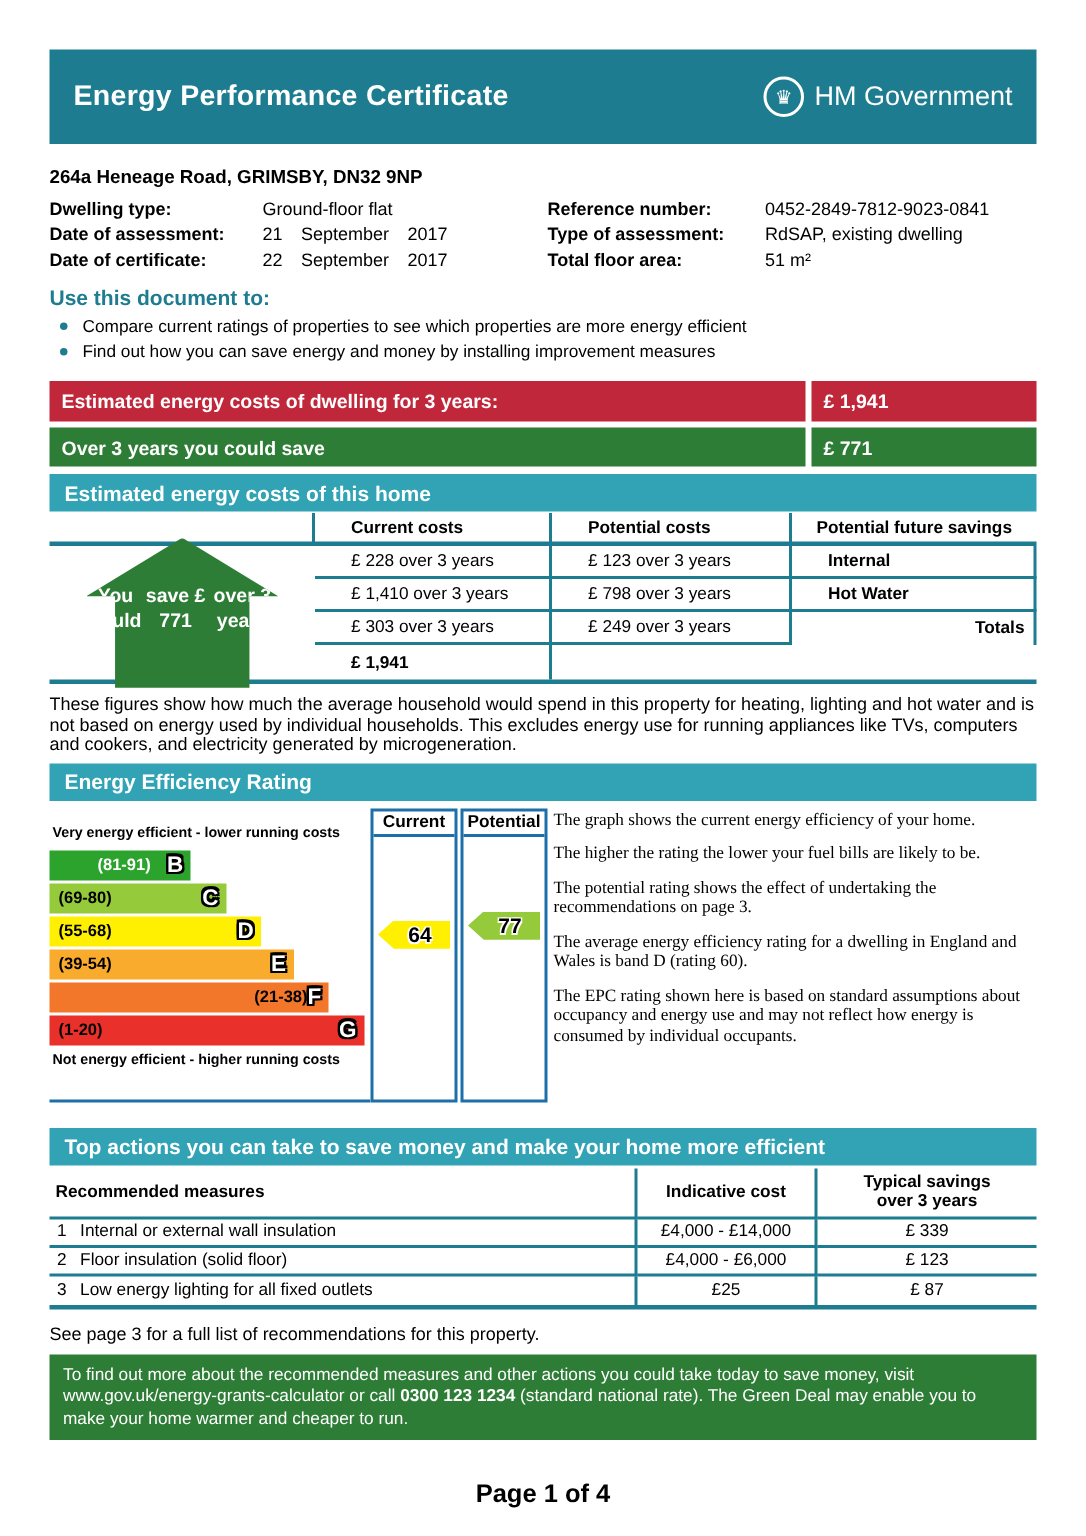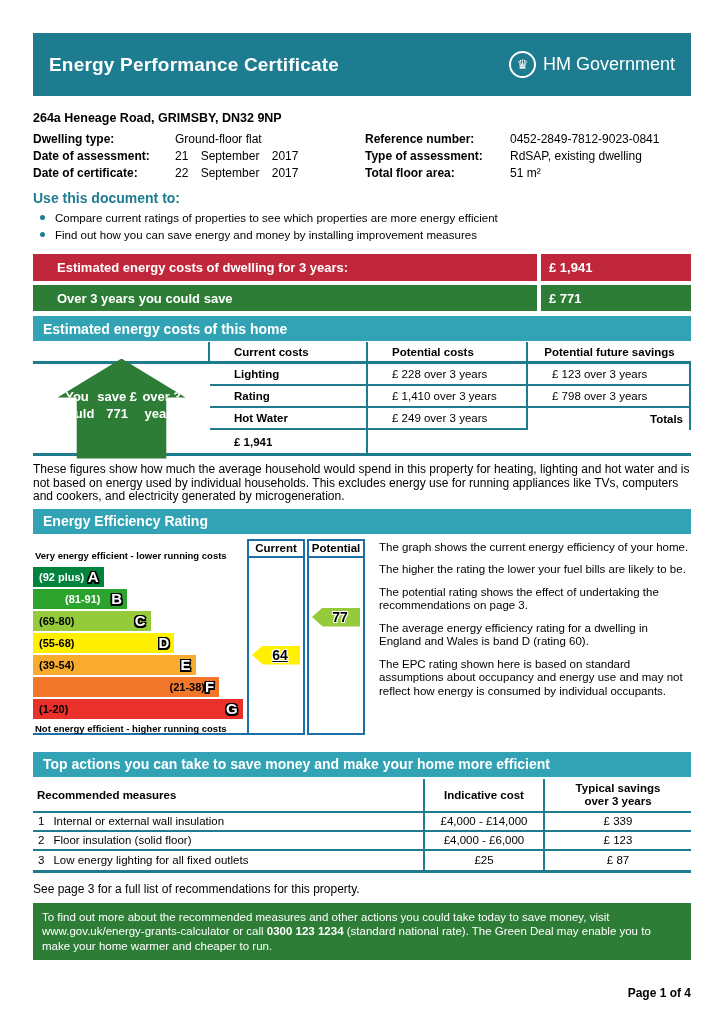--- a/index.html
+++ b/index.html
@@ -27,21 +27,21 @@
   .detail-row .val.date { word-spacing:9px; }
 
   .use-doc-heading { color:#1d7c8f; font-weight:bold; font-size:14px; margin-top:10px; }
   .bullets { margin-top:5px; display:flex; flex-direction:column; gap:3px; }
   .bullet-item { display:flex; font-size:11.5px; line-height:14px; }
   .bullet-dot { width:5px; height:5px; border-radius:50%; background:#1d7c8f; margin:4px 10px 0 7px; flex:0 0 auto; }
 
   
   .banner { display:flex; margin-top:4px; color:#fff; font-weight:bold; font-size:13px; }
   .banner.first { margin-top:12px; }
-  .banner .banner-label { flex:1; display:flex; align-items:center; padding-left:24px; }
+  .banner .banner-label { flex:1; display:flex; align-items:center; padding-left:8px; }
   .banner .banner-value { width:150px; margin-left:4px; display:flex; align-items:center; padding-left:8px; }
   .banner.red .banner-label, .banner.red .banner-value { background:#c1273a; height:27px; }
   .banner.green .banner-label, .banner.green .banner-value { background:#2e7d36; height:26px; }
 
   .section-banner { background:#31a3b5; color:#fff; font-weight:bold; font-size:14px; height:25px; display:flex; align-items:center; padding-left:10px; margin-top:5px; }
 
   
   .cost-table { display:grid; grid-template-columns:177px 158px 160px 163px; grid-template-rows:22px 22px 22px 22px 23px; border-bottom:3px solid #1d7c8f; font-size:11.5px; margin-top:1px; }
   .cost-table .cell { display:flex; align-items:center; padding-left:24px; }
   .cost-table .vline { border-right:2px solid #1d7c8f; }
@@ -65,38 +65,38 @@
   .band .letter { font-size:15px; font-weight:bold; color:#fff; padding-right:5px; line-height:20px;
       text-shadow:-1.5px -1.5px 0 #000, 1.5px -1.5px 0 #000, -1.5px 1.5px 0 #000, 1.5px 1.5px 0 #000, -1.5px 0 0 #000, 1.5px 0 0 #000, 0 -1.5px 0 #000, 0 1.5px 0 #000; }
   .caption-bottom { font-size:9.5px; font-weight:bold; margin-top:2px; padding-left:2px; }
   .chart-col { position:absolute; top:0; height:196px; border:2px solid #1c6fa8; background:#fff; }
   .chart-col.current { left:214px; width:58px; }
   .chart-col.potential { left:274px; width:58px; }
   .col-header { height:17px; border-bottom:2px solid #1c6fa8; display:flex; align-items:center; justify-content:center; font-size:11.5px; font-weight:bold; }
   .col-body { position:relative; height:173px; }
   .rating-arrow { position:absolute; left:50%; transform:translateX(-50%); width:48px; height:19px; clip-path:polygon(22% 0, 100% 0, 100% 100%, 22% 100%, 0 50%); display:flex; align-items:center; justify-content:center; font-size:14px; font-weight:bold; color:#000; padding-left:8px;
       text-shadow:-1px -1px 0 #fff, 1px -1px 0 #fff, -1px 1px 0 #fff, 1px 1px 0 #fff; }
-  .rating-text { flex:1; padding-left:14px; padding-top:2px; }
+  .rating-text { flex:1; padding-left:4px; padding-top:2px;font-family:Liberation Serif, serif; }
   .rating-text p { font-size:11.5px; line-height:13.5px; margin-bottom:9px; }
 
   
   .actions-banner { margin-top:17px; }
   .actions-table { display:grid; grid-template-columns:392px 120px 146px; grid-template-rows:34px 19px 19px 19px; border-bottom:3px solid #1d7c8f; font-size:11.5px; margin-top:2px; }
   .actions-table .cell { display:flex; align-items:center; }
   .actions-table .vline { border-right:2px solid #1d7c8f; }
   .actions-table .hline { border-bottom:2px solid #1d7c8f; }
   .actions-table .head { font-weight:bold; }
   .actions-table .measure-head { padding-left:4px; }
   .actions-table .center { justify-content:center; text-align:center; }
   .actions-table .savings-head { line-height:13px; }
   .measure-cell { padding-left:5px; gap:9px; }
   .see-page { font-size:12px; margin-top:9px; }
   .green-box { background:#2e7d36; color:#fff; font-size:11.5px; line-height:14.5px; padding:7px 9px; margin-top:7px; }
   .green-box .bold { font-weight:bold; }
-  .page-num { text-align:right; font-size:12px; font-weight:bold; margin-top:26px; }
+  .page-num { text-align:center; font-size:17px; font-weight:bold; margin-top:26px; }
 </style>
 </head>
 <body>
 
 <div class="content">
 
   <div class="doc-header">
     <div class="doc-title">Energy Performance Certificate</div>
     <div class="gov-logo">
       <span class="crest">♛</span>
@@ -158,58 +158,52 @@
   </div>
 
   <div class="section-banner">Estimated energy costs of this home</div>
 
   <div class="cost-table">
     <div class="cell vline hline-thick"></div>
     <div class="cell vline hline-thick bold">Current costs</div>
     <div class="cell vline hline-thick bold">Potential costs</div>
     <div class="cell hline-thick bold" style="justify-content:center; padding-left:0;">Potential future savings</div>
 
-    <div class="cell vline hline bold">Lighting</div>
     <div class="cell vline hline">£ 228 over 3 years</div>
     <div class="cell vline hline">£ 123 over 3 years</div>
     <div class="savings-cell">
       <div class="savings-arrow">
         <div>You could</div>
         <div>save £ 771</div>
         <div>over 3 years</div>
       </div>
     </div>
 
-    <div class="cell vline hline bold">Rating</div>
+    <div class="cell vline hline bold">Internal</div>
     <div class="cell vline hline">£ 1,410 over 3 years</div>
     <div class="cell vline hline">£ 798 over 3 years</div>
 
     <div class="cell vline hline bold">Hot Water</div>
+    <div class="cell vline hline">£ 303 over 3 years</div>
     <div class="cell vline hline">£ 249 over 3 years</div>
 
     <div class="cell vline bold totals-label">Totals</div>
     <div class="cell vline bold">£ 1,941</div>
   </div>
 
   <div class="cost-note">These figures show how much the average household would spend in this property for heating, lighting and hot water and is not based on energy used by individual households. This excludes energy use for running appliances like TVs, computers and cookers, and electricity generated by microgeneration.</div>
 
   <div class="section-banner">Energy Efficiency Rating</div>
 
   <div class="rating-row">
     <div class="chart">
       <div class="chart-left">
         <div class="caption-top">Very energy efficient - lower running costs</div>
         <div class="bands">
             <div class="band-row">
-              <div class="band" style="width: 33%; background: rgb(0, 132, 61);">
-                <span class="range" style="color: rgb(255, 255, 255);">(92 plus)</span>
-                <span class="letter">A</span>
-              </div>
-            </div>
-            <div class="band-row">
               <div class="band" style="width: 44%; background: rgb(43, 163, 44);">
                 <span class="range" style="color: rgb(255, 255, 255); margin-left: 26px;">(81-91)</span>
                 <span class="letter">B</span>
               </div>
             </div>
             <div class="band-row">
               <div class="band" style="width: 55%; background: rgb(149, 202, 58);">
                 <span class="range" style="color: rgb(0, 0, 0);">(69-80)</span>
                 <span class="letter">C</span>
               </div>
@@ -237,21 +231,21 @@
                 <span class="range" style="color: rgb(0, 0, 0);">(1-20)</span>
                 <span class="letter">G</span>
               </div>
             </div>
           </div>
         <div class="caption-bottom">Not energy efficient - higher running costs</div>
       </div>
       <div class="chart-col current">
         <div class="col-header">Current</div>
         <div class="col-body">
-          <div class="rating-arrow" style="background: rgb(255, 239, 0); top: 88px; text-decoration: underline;">64</div>
+          <div class="rating-arrow" style="background: rgb(255, 239, 0); top: 56px;">64</div>
         </div>
       </div>
       <div class="chart-col potential">
         <div class="col-header">Potential</div>
         <div class="col-body">
           <div class="rating-arrow" style="background: rgb(149, 202, 58); top: 50px;">77</div>
         </div>
       </div>
     </div>
     <div class="rating-text">

